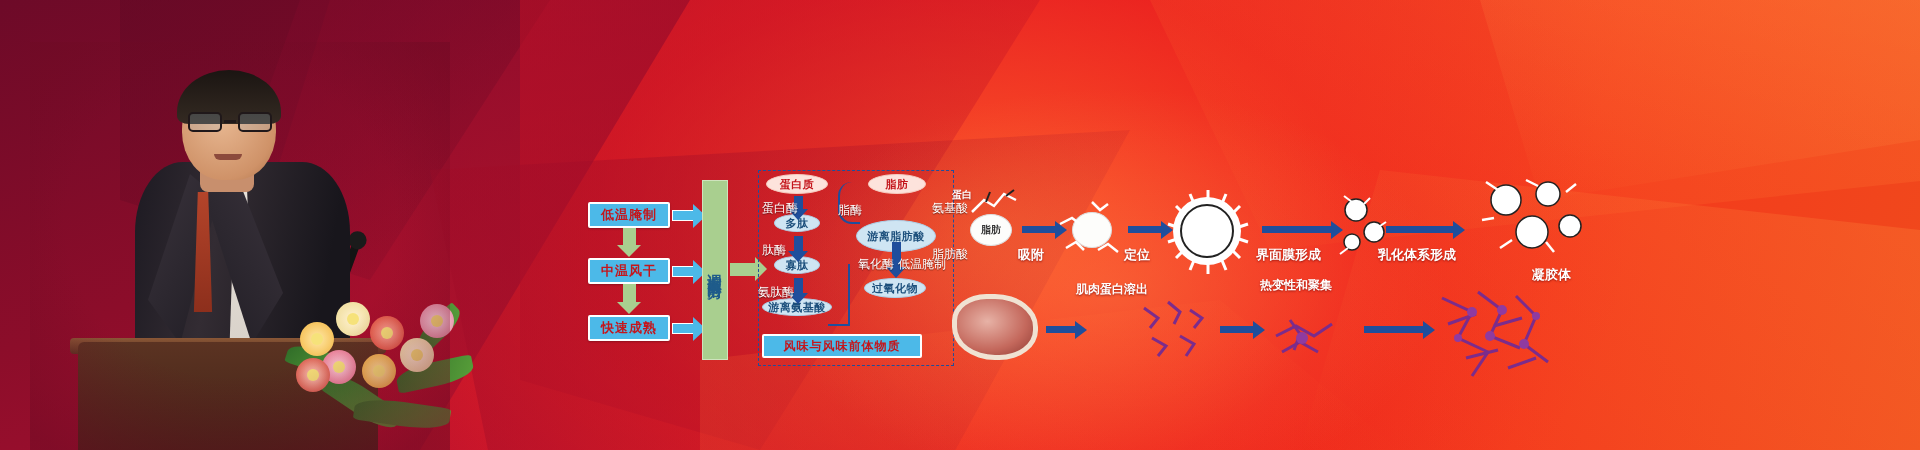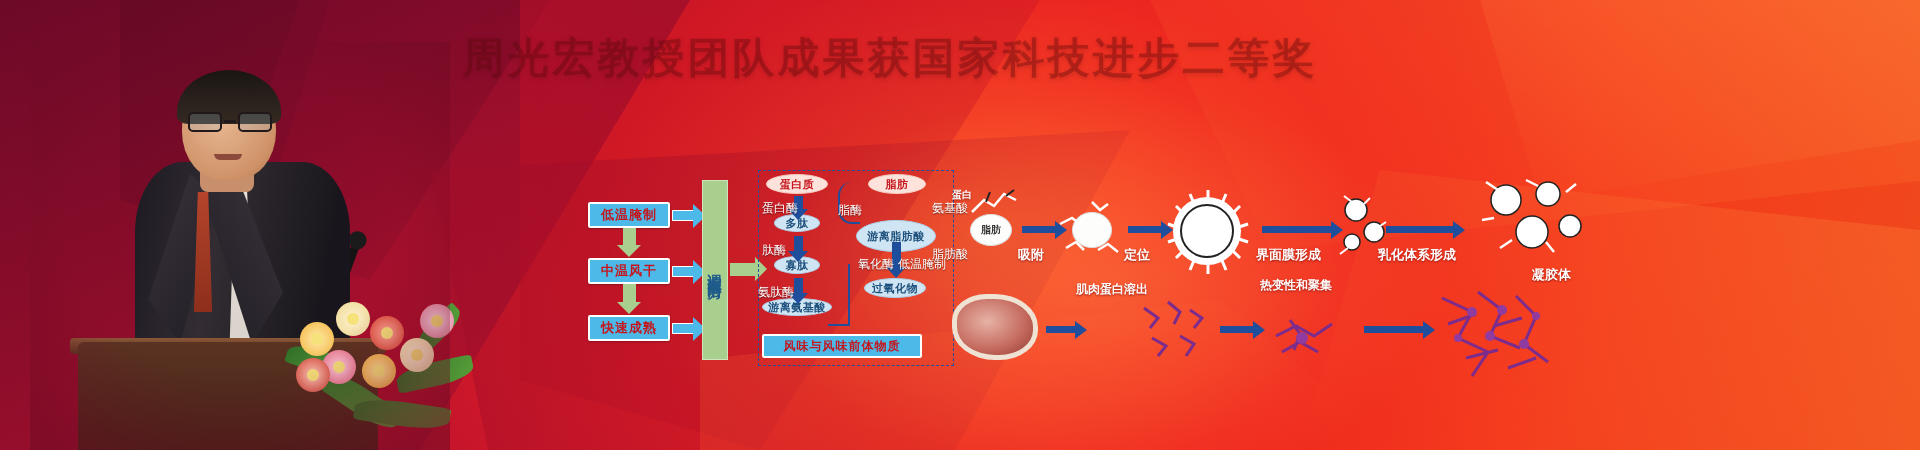--- a/index.html
+++ b/index.html
@@ -229,21 +229,20 @@
         <div class="fl" style="left:30px;  top:58px; background:radial-gradient(circle,#ffd7e2,#e4627f);"></div>
         <div class="fl" style="left:70px;  top:62px; background:radial-gradient(circle,#ffe9a8,#e9a02e);"></div>
         <div class="fl" style="left:108px; top:46px; background:radial-gradient(circle,#fff3dd,#f0dca0);"></div>
         <div class="fl" style="left:4px;   top:66px; background:radial-gradient(circle,#ffd0c0,#cf3b2c);"></div>
         <div class="fl" style="left:128px; top:12px; background:radial-gradient(circle,#ffe6f0,#e07a94);"></div>
       </div>
       <div class="vig"></div>
     </div>
   </div>
 
-  <div id="title">周光宏教授团队成果获国家科技进步二等奖</div>
 
   <div id="diagram">
 
     <div class="cnbox" style="left:8px; top:42px; width:82px; height:26px;">低温腌制</div>
     <div class="cnbox" style="left:8px; top:98px; width:82px; height:26px;">中温风干</div>
     <div class="cnbox" style="left:8px; top:155px; width:82px; height:26px;">快速成熟</div>
 
     <div class="garrow v" style="left:43px; top:68px; height:18px;"></div>
     <div class="garrow v" style="left:43px; top:124px; height:19px;"></div>
 

